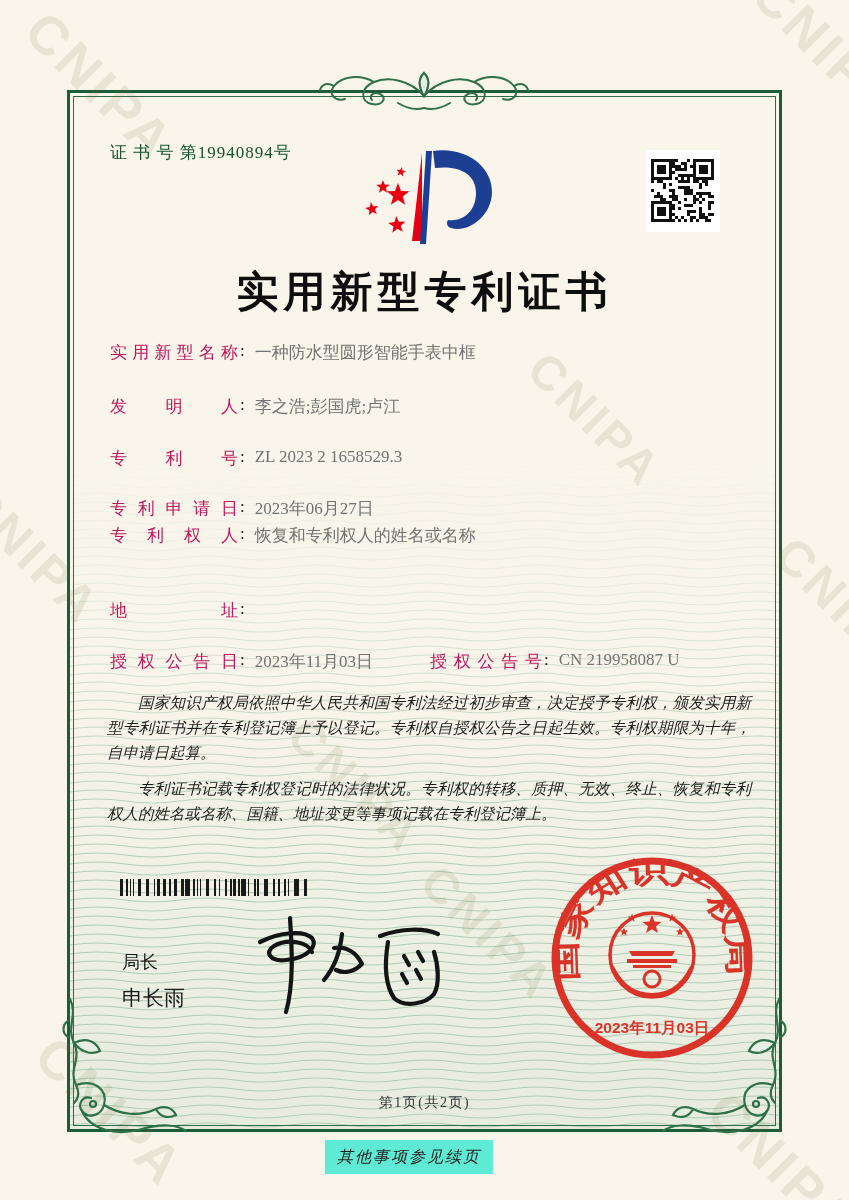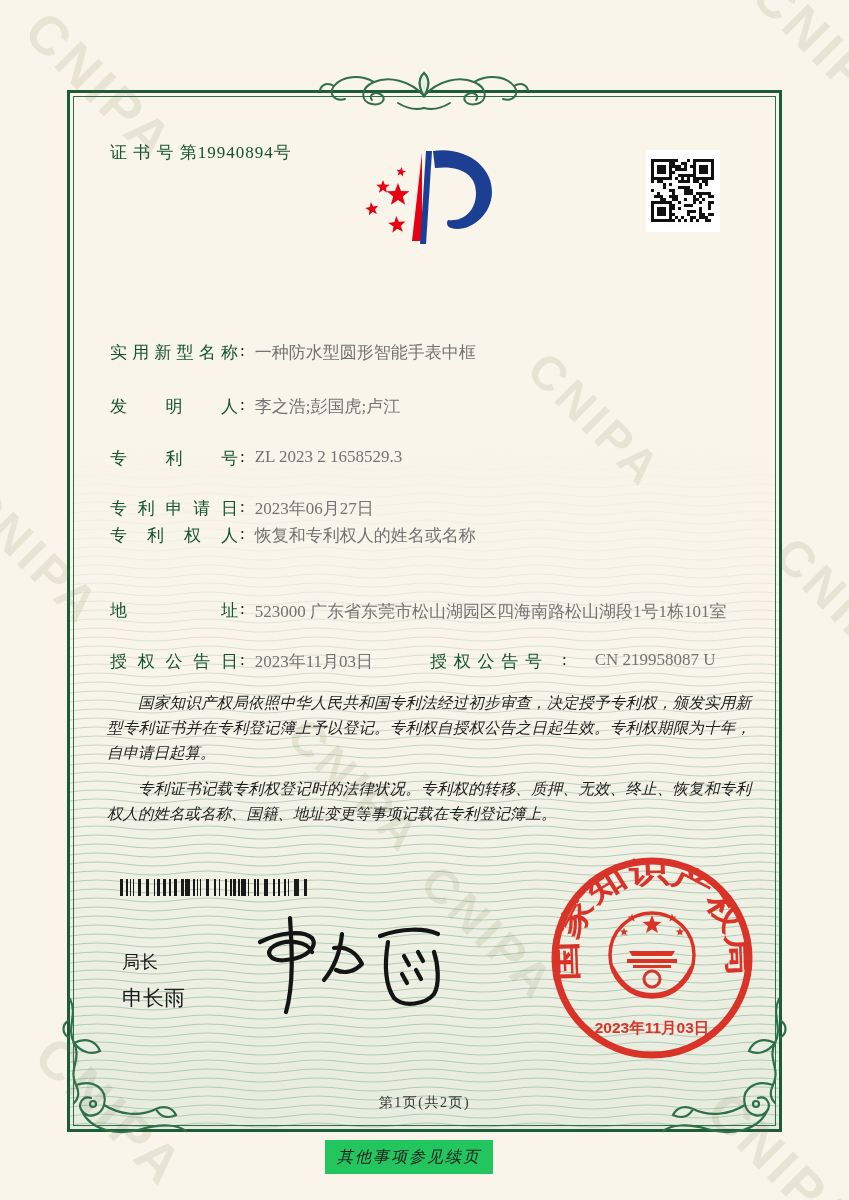--- a/index.html
+++ b/index.html
@@ -76,21 +76,21 @@
   .qr-grid div.d{background:#111;}
   .title{
     position:absolute;left:0;top:264px;width:849px;z-index:5;
     text-align:center;
     font-size:42px;font-weight:bold;letter-spacing:5px;color:#0e0e0e;
   }
   
   .frow{position:absolute;left:110px;z-index:5;font-size:17px;display:flex;align-items:flex-start;}
   .flabel{
     display:inline-block;width:128px;flex:0 0 128px;
-    text-align:justify;text-align-last:justify;color:#14532d;
+    text-align:justify;text-align-last:justify;color:#be185d;
   }
   .fcolon{flex:0 0 auto;margin:0 10px 0 2px;color:#222;}
   .fvalue{color:#737373;}
   .fvalue.wrap{width:505px;line-height:25px;}
   .frow2{position:absolute;left:430px;z-index:5;font-size:17px;display:flex;}
   .frow2 .flabel{width:112px;flex:0 0 112px;}
   
   .legal{
     position:absolute;left:103px;width:648px;z-index:5;
     font-size:15.5px;line-height:25px;color:#1d1d1d;
@@ -118,21 +118,21 @@
   .signature{position:absolute;left:246px;top:908px;z-index:5;}
   
   .seal{position:absolute;left:549px;top:855px;z-index:7;opacity:0.93;}
   
   .page-info{
     position:absolute;left:0;top:1094px;width:849px;z-index:5;
     text-align:center;font-size:14px;letter-spacing:1.5px;color:#333;
   }
   .cont-note{
     position:absolute;left:325px;top:1140px;width:168px;height:34px;z-index:5;
-    background:#22c55e;
+    background:#5eead4;
     display:flex;align-items:center;justify-content:center;
     font-size:16px;font-style:italic;letter-spacing:2px;color:#222;
   }
 </style>
 </head>
 <body>
 
 <div class="page">
 
   <span class="wm" style="left:8px;top:55px;font-size:54px;">CNIPA</span>
@@ -756,20 +756,21 @@
         <div></div>
         <div class="d"></div>
         <div></div>
         <div></div>
         <div class="d"></div>
         <div class="d"></div>
         <div></div>
       </div>
   </div>
 
+  <div class="title">实用新型专利证书</div>
 
   <div class="frow" style="top:341px;">
     <span class="flabel">实用新型名称</span>
       <span class="fcolon">:</span>
       <span class="fvalue">一种防水型圆形智能手表中框</span>
   </div>
   <div class="frow" style="top:395px;">
     <span class="flabel">发明人</span>
       <span class="fcolon">:</span>
       <span class="fvalue">李之浩;彭国虎;卢江</span>
@@ -785,28 +786,27 @@
       <span class="fvalue">2023年06月27日</span>
   </div>
   <div class="frow" style="top:524px;">
     <span class="flabel">专利权人</span>
       <span class="fcolon">:</span>
       <span class="fvalue">恢复和专利权人的姓名或名称</span>
   </div>
   <div class="frow" style="top:599px;">
     <span class="flabel">地址</span>
       <span class="fcolon">:</span>
-      <span class="fvalue wrap">523000 广东省东莞市松山湖园区四海南路松山湖段1号1栋101室</span>
   </div>
   <div class="frow" style="top:650px;">
     <span class="flabel">授权公告日</span>
       <span class="fcolon">:</span>
       <span class="fvalue">2023年11月03日</span>
   </div>
-  <div class="frow2" style="top:650px;gap:18px;">
+  <div class="frow2" style="top:650px;">
     <span class="flabel">授权公告号</span>
       <span class="fcolon">:</span>
       <span class="fvalue">CN 219958087 U</span>
   </div>
 
   <div class="legal" style="top:690px;">
     <p>国家知识产权局依照中华人民共和国专利法经过初步审查，决定授予专利权，颁发实用新型专利证书并在专利登记簿上予以登记。专利权自授权公告之日起生效。专利权期限为十年，自申请日起算。</p>
     <p>专利证书记载专利权登记时的法律状况。专利权的转移、质押、无效、终止、恢复和专利权人的姓名或名称、国籍、地址变更等事项记载在专利登记簿上。</p>
   </div>
 

